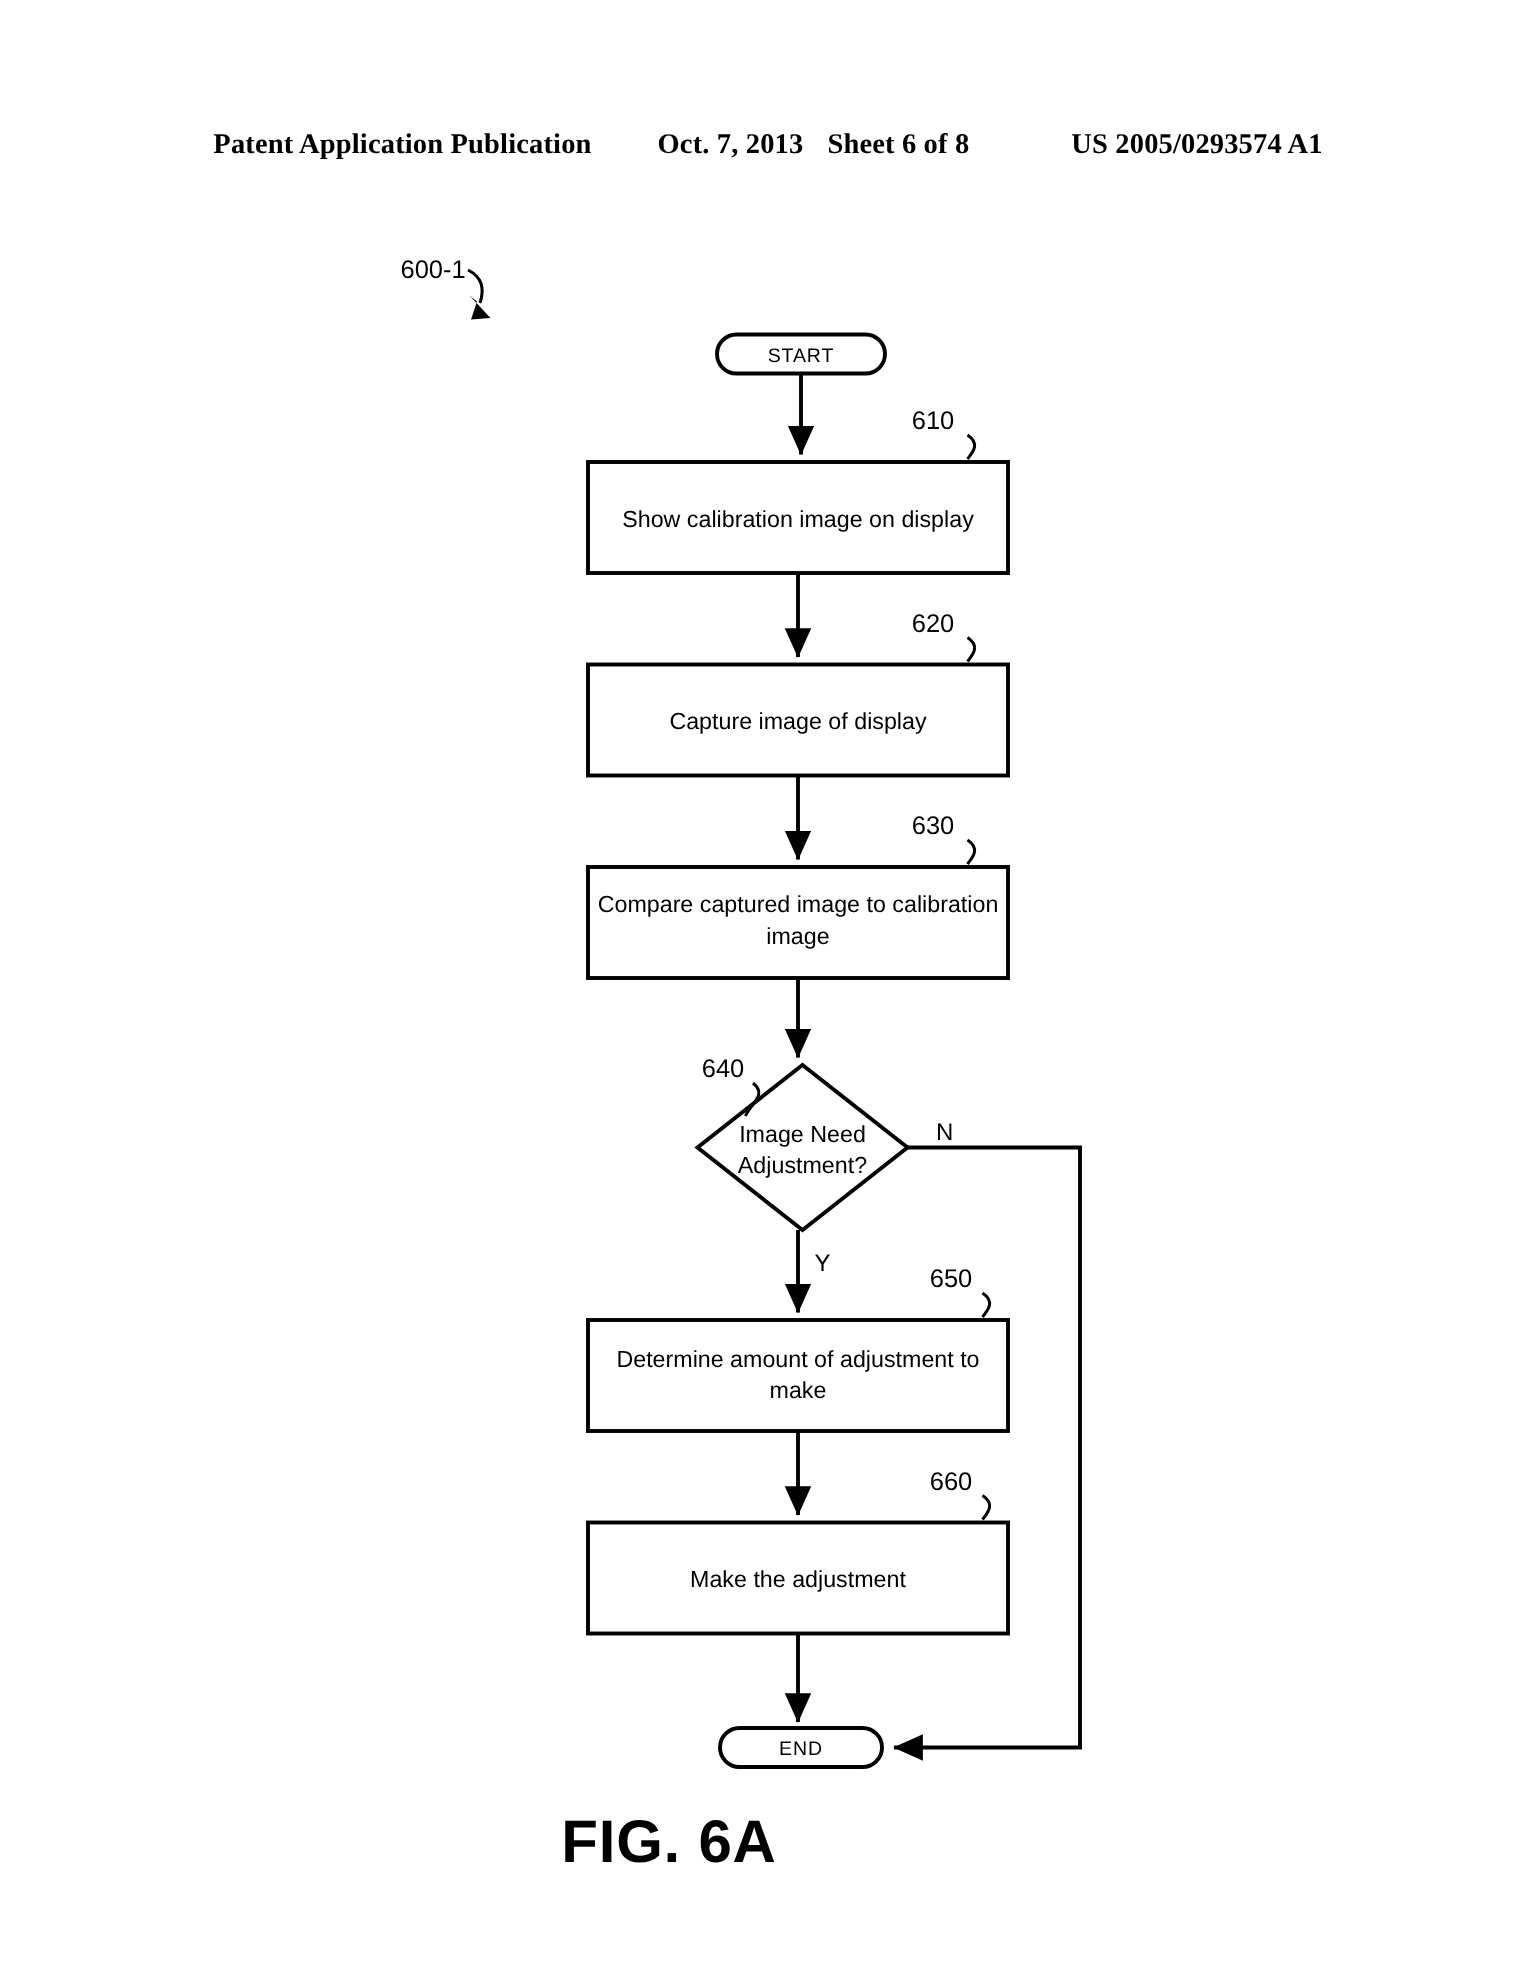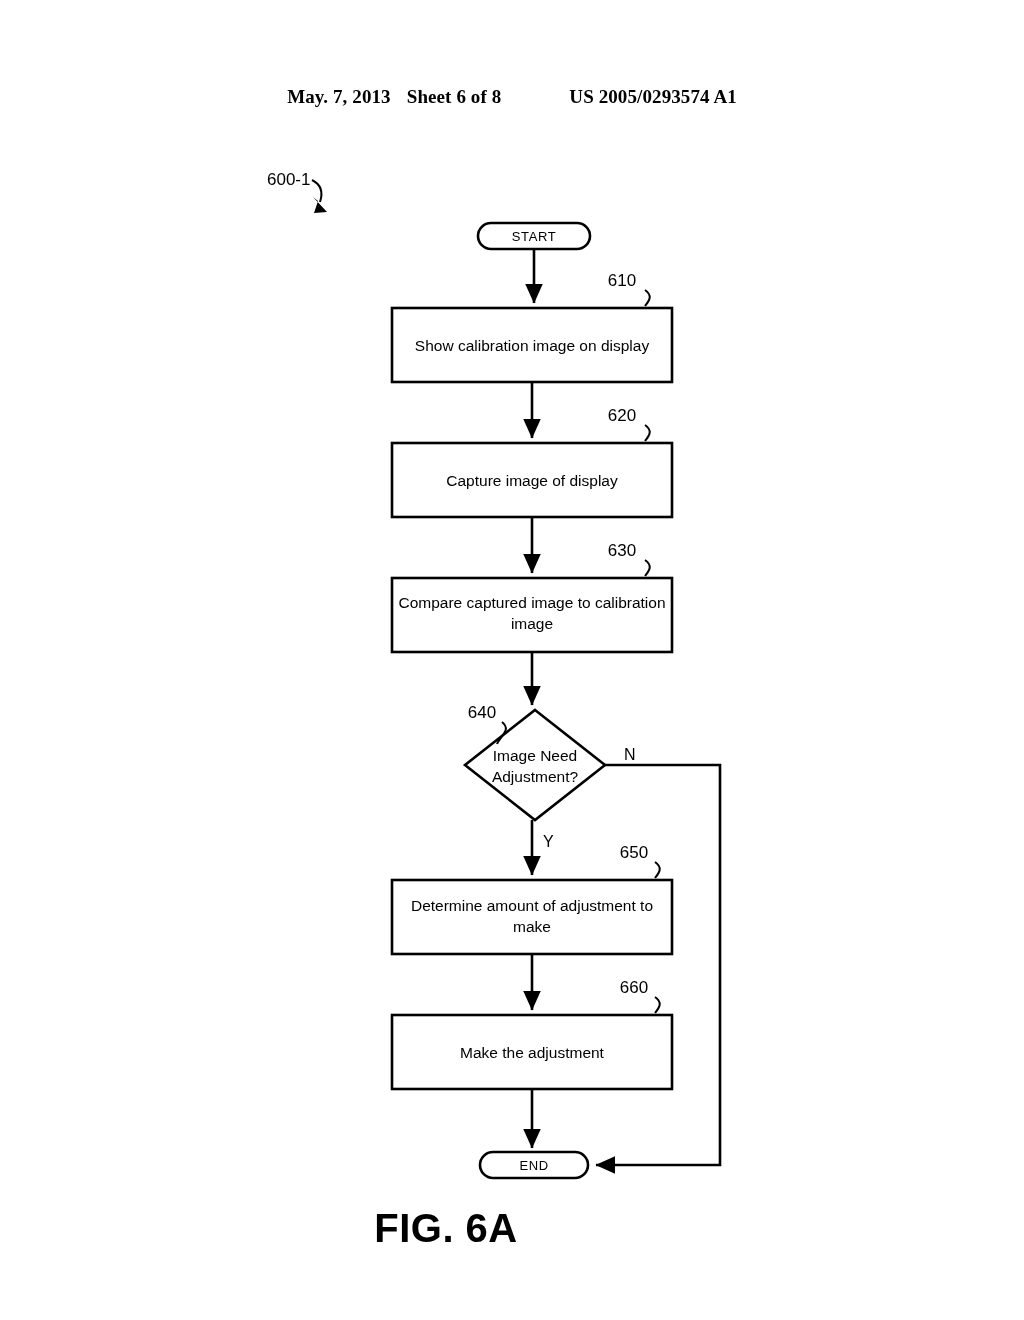--- a/index.html
+++ b/index.html
@@ -103,21 +103,22 @@
     font-family: "Liberation Sans", sans-serif;
     font-weight: bold;
     font-size: 40px;
     letter-spacing: 0.5px;
   }
 </style>
 </head>
 <body>
 
 <div class="page-header">
-  <span class="hdr-date">May. 7, 2013</span>
+  <span class="hdr-pub">Patent Application Publication</span>
+  <span class="hdr-date">Oct. 7, 2013</span>
   <span class="hdr-sheet">Sheet 6 of 8</span>
   <span class="hdr-patno">US 2005/0293574 A1</span>
 </div>
 
 <div class="figure-area">
   <svg class="flow" width="1024" height="1320" viewBox="0 0 1024 1320">
     <defs>
       <marker id="arrowhead" markerWidth="9" markerHeight="9" refX="7.4" refY="3.4" orient="auto" markerUnits="strokeWidth">
         <path d="M0,0 L0,6.8 L7.6,3.4 z" fill="#000000"></path>
       </marker>

